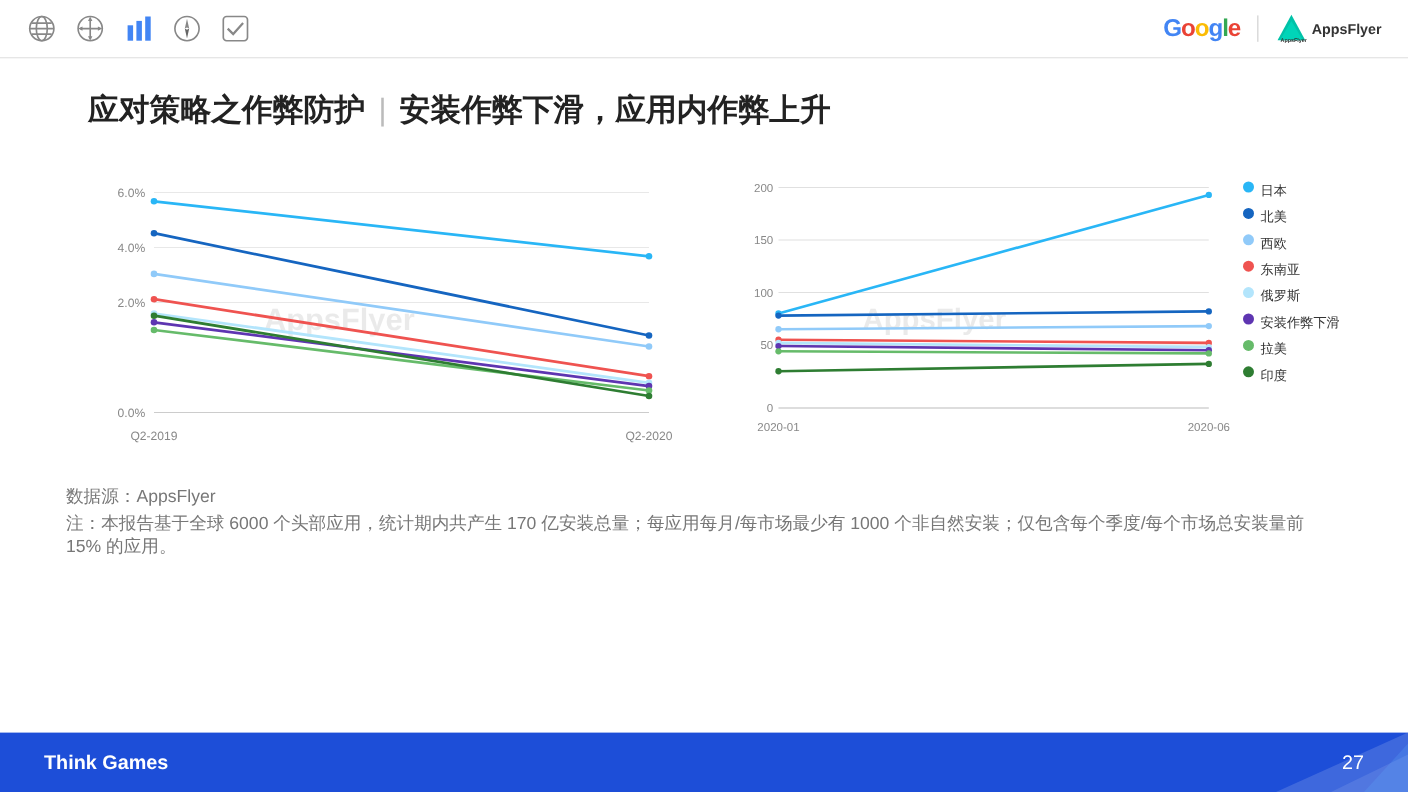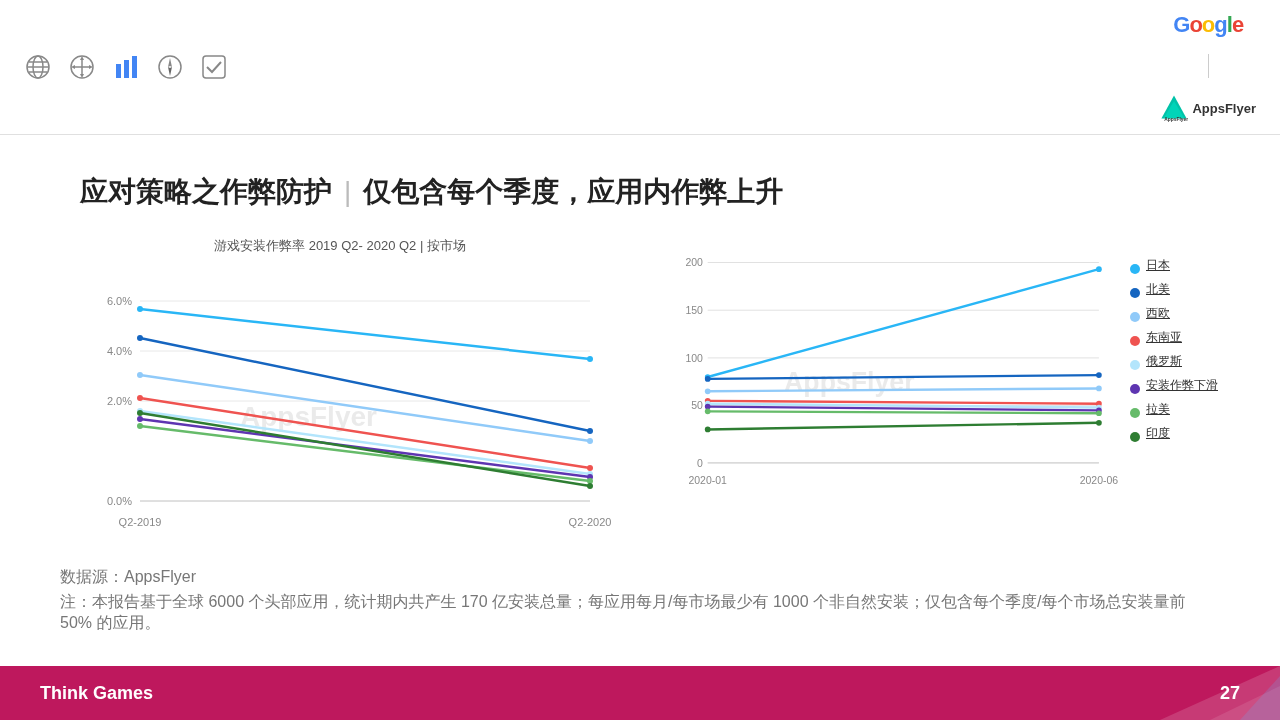--- a/index.html
+++ b/index.html
@@ -35,21 +35,20 @@
       font-size: 20px;
       cursor: pointer;
     }
     .header-icon.active {
       color: #4285f4;
     }
     .logos {
       display: flex;
       align-items: center;
       gap: 16px;
-      flex-direction: column;
     }
     .google-logo {
       font-size: 22px;
       font-weight: bold;
       letter-spacing: -1px;
     }
     .google-logo span:nth-child(1) { color: #4285f4; }
     .google-logo span:nth-child(2) { color: #ea4335; }
     .google-logo span:nth-child(3) { color: #fbbc05; }
     .google-logo span:nth-child(4) { color: #4285f4; }
@@ -77,21 +76,20 @@
     .title-section {
       padding: 28px 80px 16px;
     }
     .main-title {
       font-size: 28px;
       font-weight: bold;
       color: #222;
       display: flex;
       align-items: center;
       gap: 12px;
-      margin-top: 10px;
     }
     .title-divider {
       color: #bbb;
       font-weight: 300;
     }
 
     
     .charts-area {
       display: flex;
       padding: 0 60px;
@@ -108,25 +106,24 @@
       color: #555;
       margin-bottom: 16px;
       text-align: center;
     }
     .chart-wrapper {
       position: relative;
       height: 280px;
     }
     .legend-item {
       display: flex;
-      align-items: flex-end;
+      align-items: flex-start;
       gap: 6px;
       font-size: 12px;
       color: #333;
-      text-decoration: underline;
     }
     .legend-dot {
       width: 10px;
       height: 10px;
       border-radius: 50%;
       flex-shrink: 0;
     }
 
     
     .footer-note {
@@ -135,36 +132,36 @@
       color: #777;
     }
 
     
     .bottom-bar {
       position: absolute;
       bottom: 0;
       left: 0;
       right: 0;
       height: 54px;
-      background: #be185d;
+      background: #1d4ed8;
       display: flex;
       align-items: center;
       justify-content: space-between;
       padding: 0 40px;
       overflow: hidden;
     }
     .bottom-bar-title {
       color: #fff;
       font-size: 18px;
       font-weight: bold;
     }
     .bottom-bar-page {
       color: #fff;
       font-size: 18px;
-      font-weight: bold;
+      font-weight: normal;
     }
     .bottom-bar-decoration {
       position: absolute;
       right: 0;
       bottom: 0;
       width: 200px;
       height: 54px;
       overflow: hidden;
     }
 
@@ -254,28 +251,27 @@
       </svg>
       <span style="font-size:13px; color:#333; font-weight:bold;">AppsFlyer</span>
     </div>
   </div>
 </div>
 
 <div class="title-section">
   <h1 class="main-title">
     <span>应对策略之作弊防护</span>
     <span class="title-divider">|</span>
-    <span>仅包含每个季度，应用内作弊上升</span>
+    <span>安装作弊下滑，应用内作弊上升</span>
   </h1>
 </div>
 
 <div class="charts-area">
 
   <div class="chart-container">
-    <div class="chart-title">游戏安装作弊率 2019 Q2- 2020 Q2 | 按市场</div>
     <div class="chart-wrapper">
       <svg viewBox="0 0 520 280" style="width:100%;height:100%;">
 
         <text x="160" y="155" font-size="28" fill="#ccc" font-weight="bold" opacity="0.4">AppsFlyer</text>
 
         <line x1="60" y1="30" x2="510" y2="30" class="grid-line" stroke="#e0e0e0" stroke-width="1"></line>
         <line x1="60" y1="80" x2="510" y2="80" class="grid-line" stroke="#e0e0e0" stroke-width="1"></line>
         <line x1="60" y1="130" x2="510" y2="130" class="grid-line" stroke="#e0e0e0" stroke-width="1"></line>
         <line x1="60" y1="230" x2="510" y2="230" class="grid-line" stroke="#e0e0e0" stroke-width="1"></line>
 
@@ -419,21 +415,21 @@
           <div class="legend-dot" style="background:#2e7d32;"></div>
           <span>印度</span>
         </div>
       </div>
     </div>
   </div>
 </div>
 
 <div class="footer-note">
   <div>数据源：AppsFlyer</div>
-  <div style="margin-top:4px;">注：本报告基于全球 6000 个头部应用，统计期内共产生 170 亿安装总量；每应用每月/每市场最少有 1000 个非自然安装；仅包含每个季度/每个市场总安装量前 50% 的应用。</div>
+  <div style="margin-top:4px;">注：本报告基于全球 6000 个头部应用，统计期内共产生 170 亿安装总量；每应用每月/每市场最少有 1000 个非自然安装；仅包含每个季度/每个市场总安装量前 15% 的应用。</div>
 </div>
 
 <div class="bottom-bar">
   <span class="bottom-bar-title">Think Games</span>
   <span class="bottom-bar-page">27</span>
 
   <div class="bottom-bar-decoration">
     <svg viewBox="0 0 200 54" width="200" height="54" style="position:absolute;right:0;bottom:0;">
       <polygon points="200,0 200,54 80,54" fill="rgba(255,255,255,0.15)"></polygon>
       <polygon points="200,20 200,54 130,54" fill="rgba(255,255,255,0.1)"></polygon>

